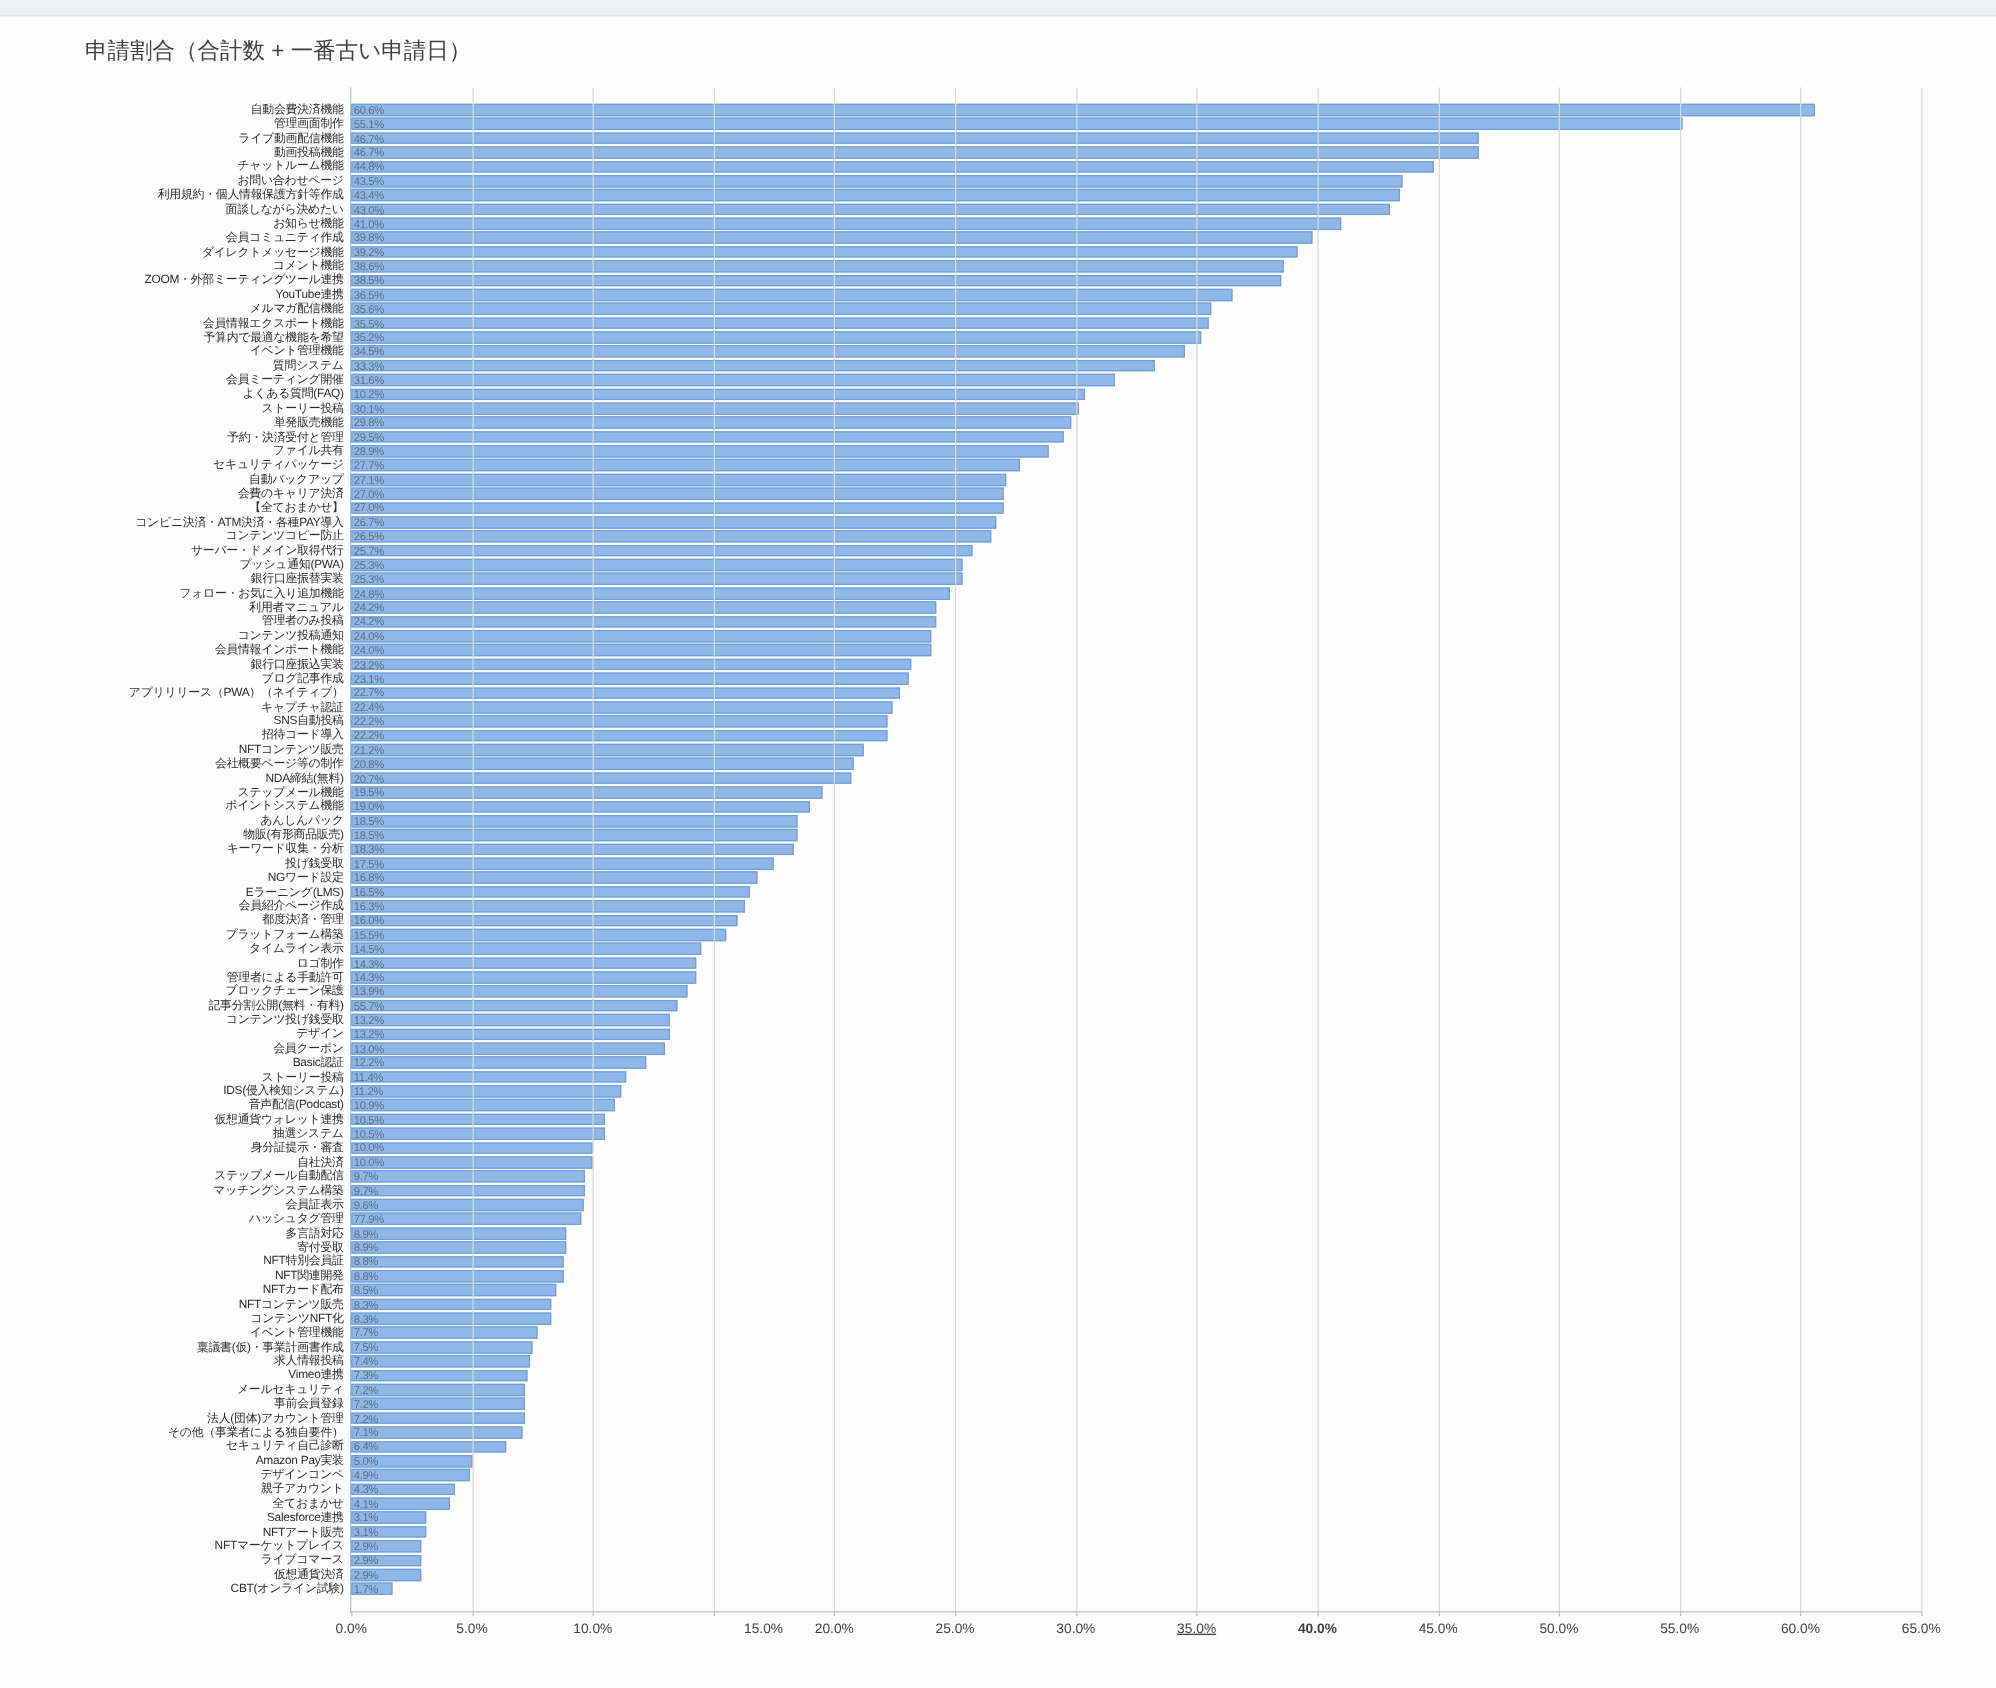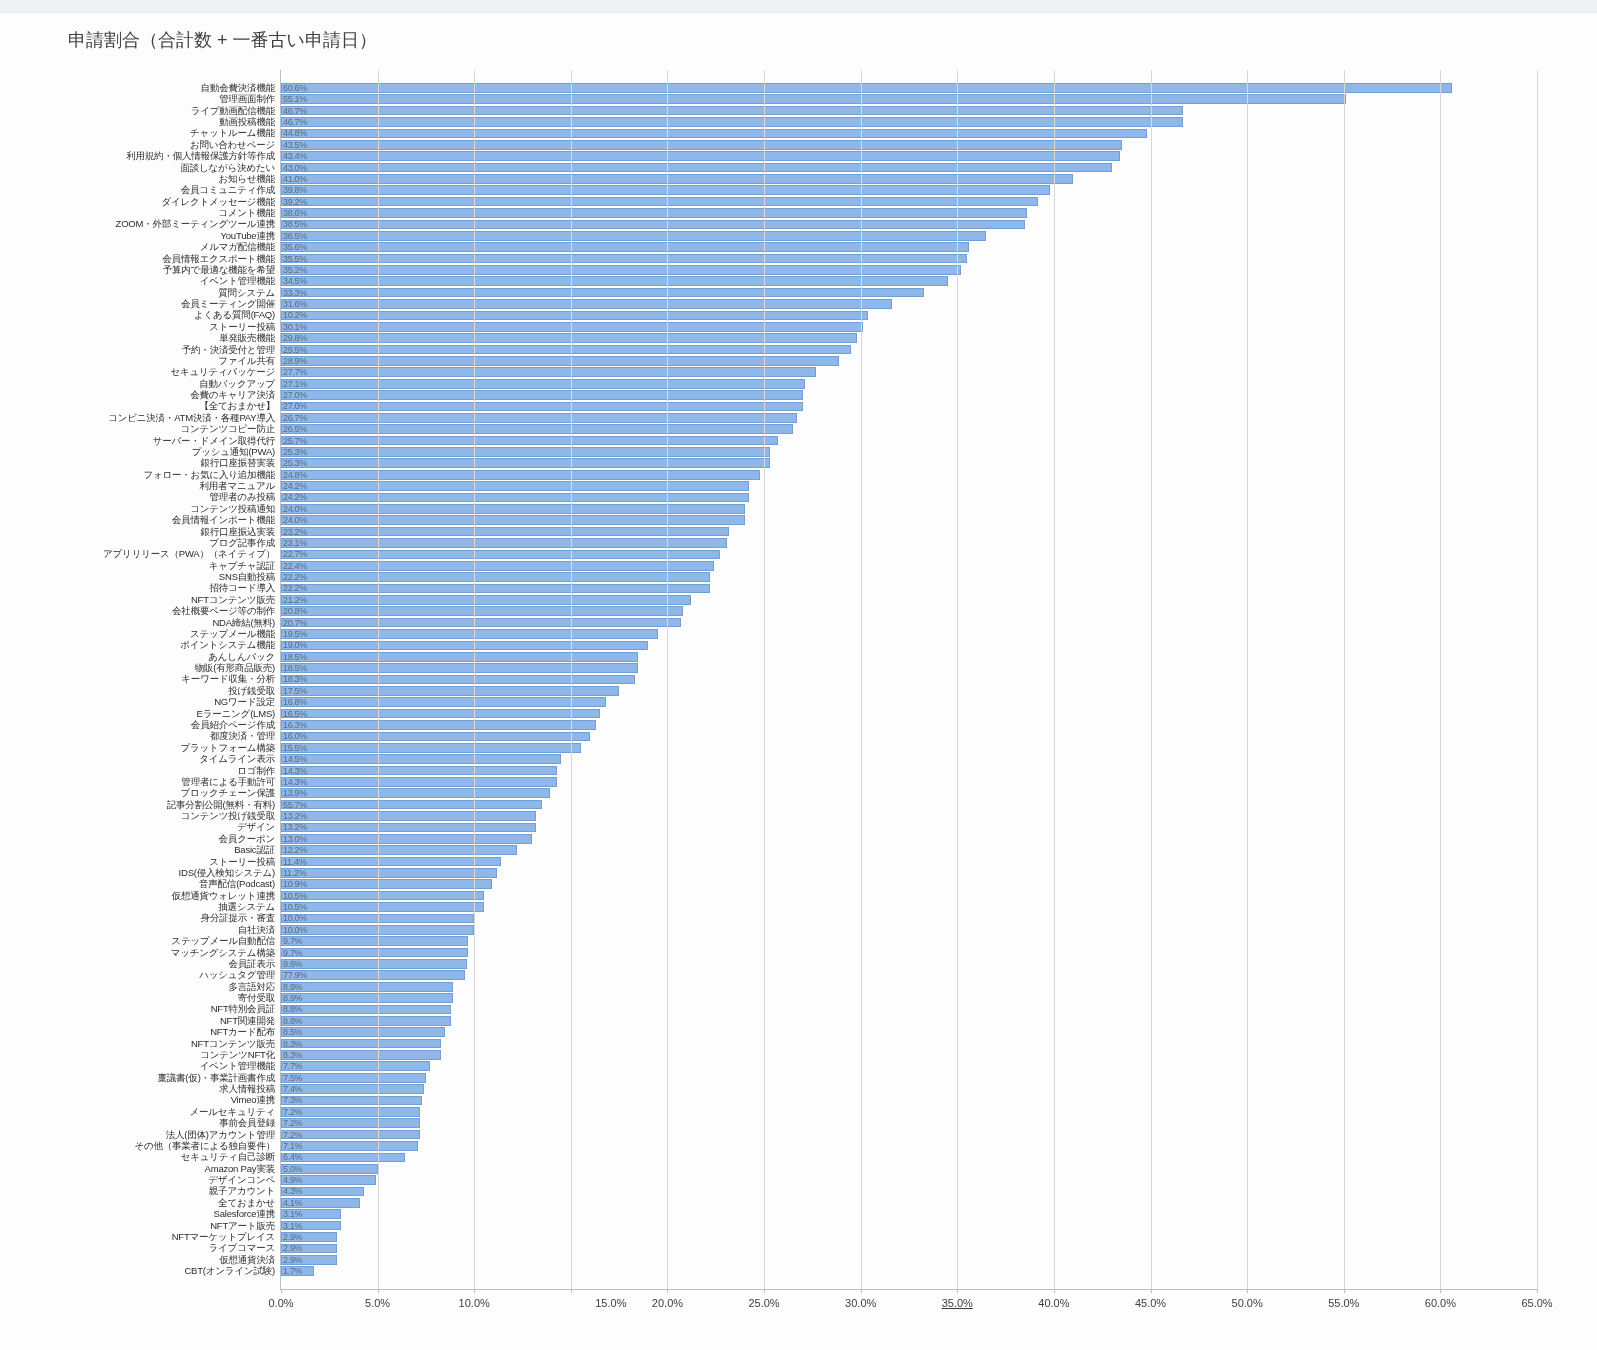--- a/index.html
+++ b/index.html
@@ -662,21 +662,21 @@
         <div class="tick" style="left: 38.4615%;"></div>
         <div class="xlabel" style="left: 38.4615%;">25.0%</div>
         <div class="gridline" style="left: 46.1538%;"></div>
         <div class="tick" style="left: 46.1538%;"></div>
         <div class="xlabel" style="left: 46.1538%;">30.0%</div>
         <div class="gridline" style="left: 53.8462%;"></div>
         <div class="tick" style="left: 53.8462%;"></div>
         <div class="xlabel" style="left: 53.8462%; text-decoration: underline;">35.0%</div>
         <div class="gridline" style="left: 61.5385%;"></div>
         <div class="tick" style="left: 61.5385%;"></div>
-        <div class="xlabel" style="left: 61.5385%;">40.0%</div>
+        <div class="xlabel" style="left: 61.5385%; font-weight: bold;">40.0%</div>
         <div class="gridline" style="left: 69.2308%;"></div>
         <div class="tick" style="left: 69.2308%;"></div>
         <div class="xlabel" style="left: 69.2308%;">45.0%</div>
         <div class="gridline" style="left: 76.9231%;"></div>
         <div class="tick" style="left: 76.9231%;"></div>
         <div class="xlabel" style="left: 76.9231%;">50.0%</div>
         <div class="gridline" style="left: 84.6154%;"></div>
         <div class="tick" style="left: 84.6154%;"></div>
         <div class="xlabel" style="left: 84.6154%;">55.0%</div>
         <div class="gridline" style="left: 92.3077%;"></div>

